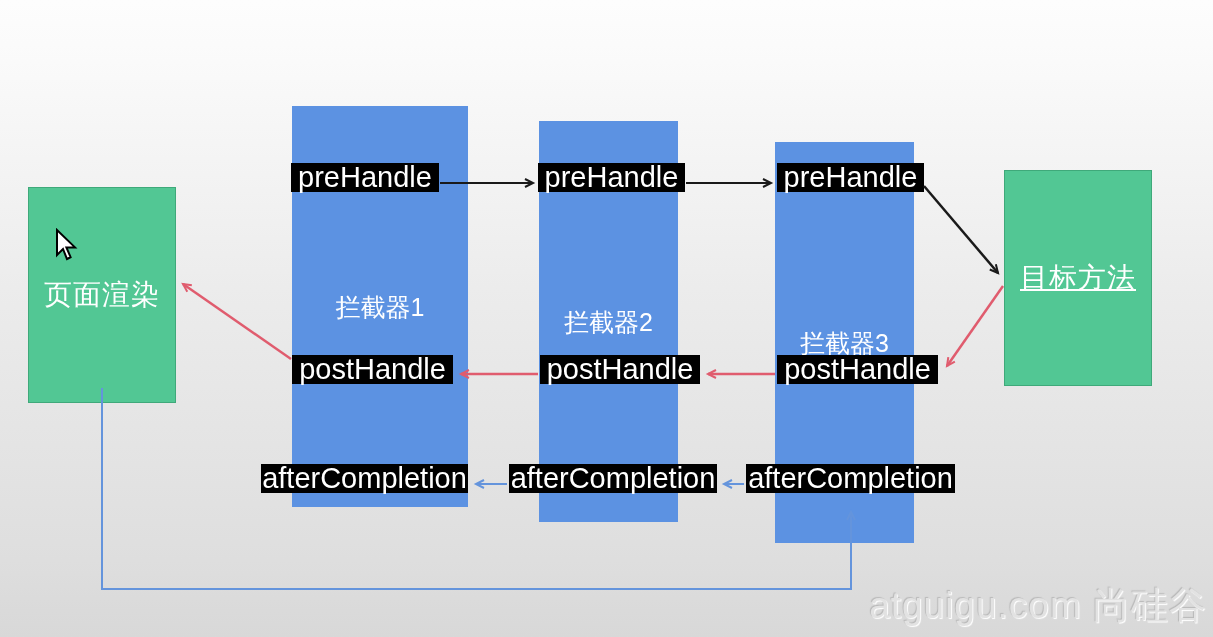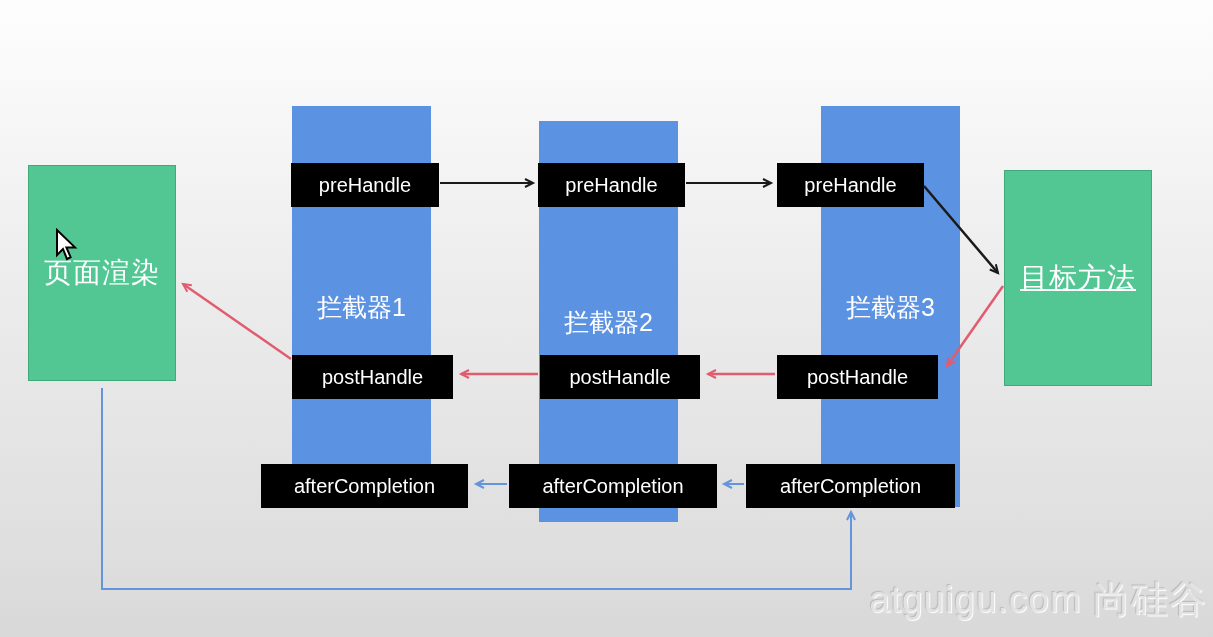--- a/index.html
+++ b/index.html
@@ -9,56 +9,56 @@
     width:1213px;height:637px;
     overflow:hidden;
     background:linear-gradient(180deg,#fdfdfd 0%,#fbfbfb 7%,#f4f4f4 25%,#ececec 45%,#e4e4e4 70%,#dedede 88%,#d8d8d8 100%);
   }
   .node-green{
     position:absolute;width:148px;height:216px;
     background:#52C794;border:1px solid #3FA97A;box-sizing:border-box;
     display:flex;align-items:center;justify-content:center;
     color:#ffffff;font-size:28px;letter-spacing:1px;z-index:2;
   }
-  #page-render{left:28px;top:165px;}
+  #page-render{left:28px;top:187px;}
   #target-method{left:1004px;top:170px;text-decoration:underline;}
   .bar{
     position:absolute;top:106px;width:139px;height:401px;
     background:#5C92E2;z-index:1;
   }
-  #bar-1{left:292px;}
+  #bar-1{left:292px;padding-left:37px;}
   #bar-2{left:539px;margin-top:15px;}
-  #bar-3{left:821px;}
+  #bar-3{left:775px;margin-top:36px;}
   .bar-label{
     position:absolute;top:185px;left:0;width:100%;
     text-align:center;color:#ffffff;font-size:25px;
   }
   .plabel{
-    position:absolute;height:44px;background:#000000;color:#ffffff;
-    font-size:20px;display:flex;align-items:center;justify-content:center;
+    position:absolute;height:29px;background:#000000;color:#ffffff;
+    font-size:29px;display:flex;align-items:center;justify-content:center;
     z-index:3;white-space:nowrap;
   }
   #pre-1{left:291px;top:163px;width:148px;}
   #pre-2{left:538px;top:163px;width:147px;}
   #pre-3{left:777px;top:163px;width:147px;}
   #post-1{left:292px;top:355px;width:161px;}
   #post-2{left:540px;top:355px;width:160px;}
   #post-3{left:777px;top:355px;width:161px;}
   #after-1{left:261px;top:464px;width:207px;}
   #after-2{left:509px;top:464px;width:208px;}
   #after-3{left:746px;top:464px;width:209px;}
   #arrow-layer{
     position:absolute;left:0;top:0;width:1213px;height:637px;
     z-index:4;pointer-events:none;
   }
   #cursor{
     position:absolute;left:52px;top:228px;width:26px;height:34px;z-index:6;
   }
   .watermark{
-    position:absolute;right:6px;bottom:12px;
+    position:absolute;right:6px;bottom:6px;
     font-size:37px;letter-spacing:1px;
     color:#e2e2e2;
     text-shadow:1px 1px 1px #ffffff,-1px -1px 1px #b9b9b9;
     z-index:5;user-select:none;
   }
 </style>
 </head>
 <body>
 
 <div class="canvas">

